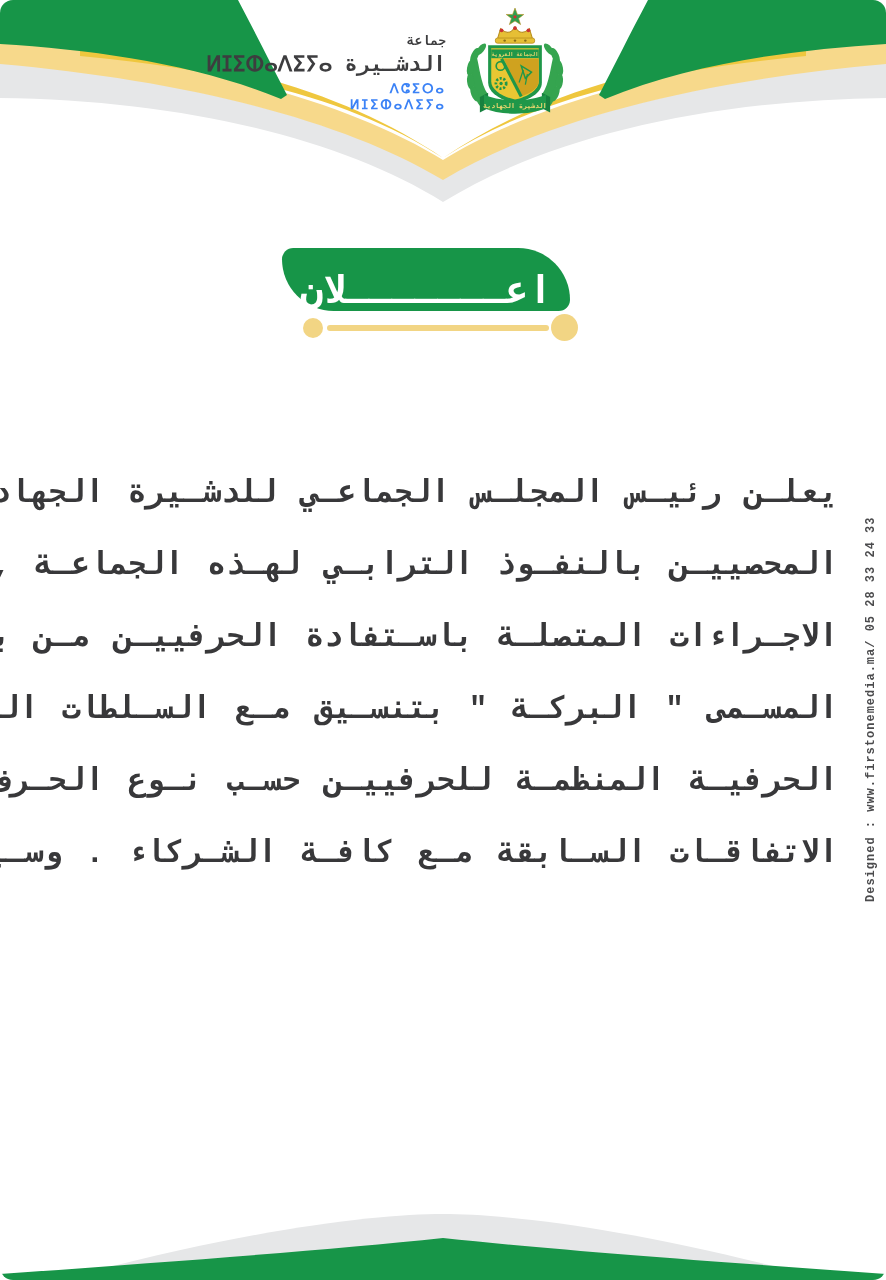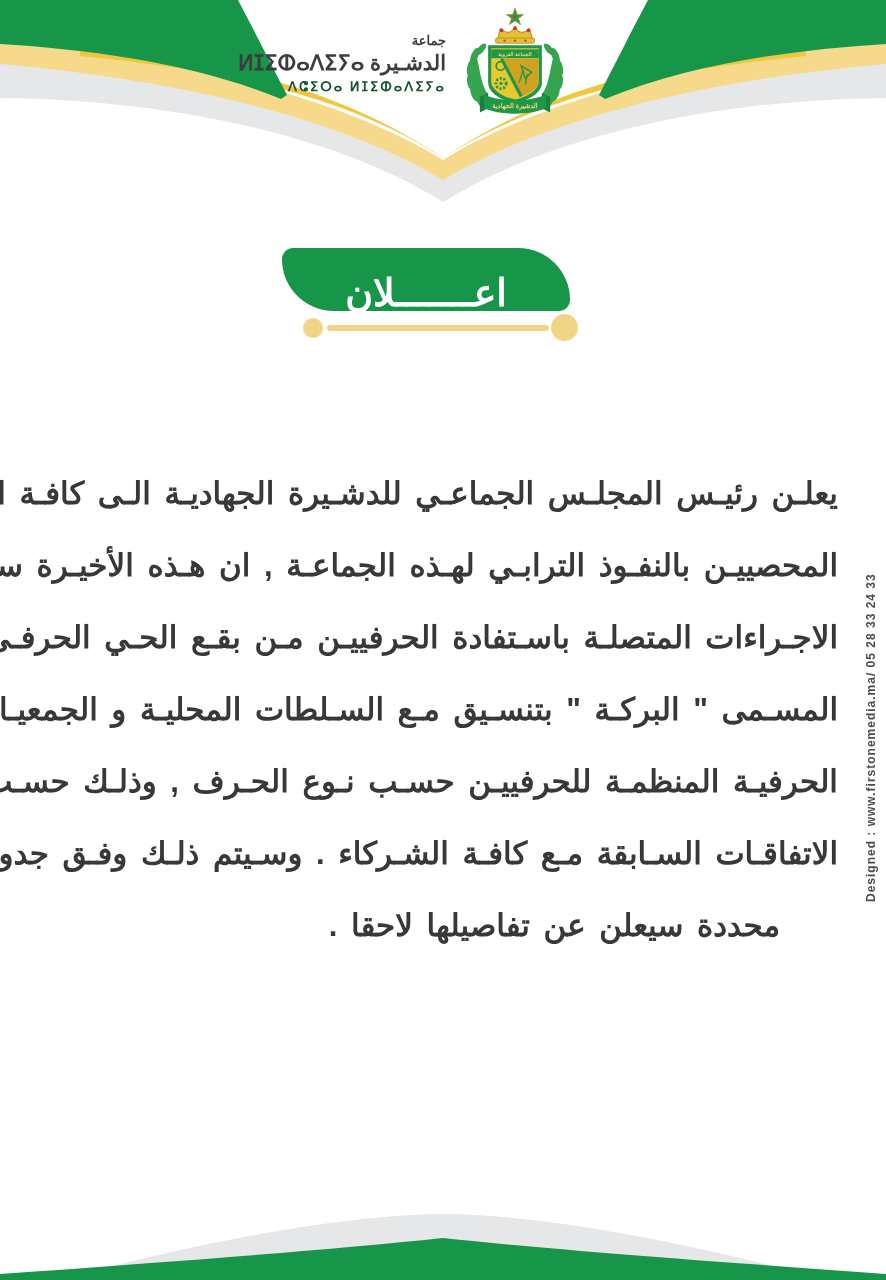--- a/index.html
+++ b/index.html
@@ -1,31 +1,32 @@
 <!DOCTYPE html>
 <html lang="ar"><head>
 <meta charset="utf-8">
 <style>
   * { margin:0; padding:0; box-sizing:border-box; }
   html,body { background:#fff; }
   .page {
     position:relative; width:886px; height:1280px; margin:0 auto;
     background:#ffffff; overflow:hidden;
-    font-family:Liberation Sans, sans-serif;
+    font-family:Liberation Mono, monospace;
+    border-radius:13px;
   }
   
   .header-svg { position:absolute; top:0; left:0; }
   
   .org-block {
     position:absolute; top:33px; left:288px; width:158px;
     direction:rtl; text-align:right; color:#3d3d3f;
   }
   .org-small   { font-size:13px; font-weight:700; letter-spacing:1px; margin-left:4px;}
   .org-name    { font-size:21px; font-weight:700; margin-top:3px; white-space:nowrap; }
-  .org-tif     { font-size:13px; font-weight:700; letter-spacing:2px; margin-top:4px; direction:ltr; text-align:right; color:#14532d;}
+  .org-tif     { font-size:13px; font-weight:700; letter-spacing:2px; margin-top:4px; direction:ltr; text-align:right; color:#3b82f6;}
   
   .crest { position:absolute; top:6px; left:453px; }
   
   .announce {
     position:absolute; top:248px; left:282px; width:288px; height:63px;
     background:#179548; border-radius:14px 64px 14px 64px;
     display:flex; align-items:center; justify-content:center;
   }
   .announce-title {
     color:#ffffff; font-size:38px; font-weight:700; letter-spacing:1px;
@@ -164,21 +165,20 @@
   <div class="underline-dot-left"></div>
   <div class="underline-dot-right"></div>
 
   <div class="body-text">
     <div class="body-line">يعلـن رئيـس المجلـس الجماعـي للدشـيرة الجهاديـة الـى كافـة الحرفييـن</div>
     <div class="body-line">المحصييـن بالنفـوذ الترابـي لهـذه الجماعـة , ان هـذه الأخيـرة سـتقدم علـى</div>
     <div class="body-line">الاجـراءات المتصلـة باسـتفادة  الحرفييـن مـن بقـع الحـي الحرفـي</div>
     <div class="body-line">المسـمى " البركـة "  بتنسـيق مـع السـلطات المحليـة و الجمعيـات</div>
     <div class="body-line">الحرفيـة المنظمـة للحرفييـن حسـب نـوع الحـرف , وذلـك حسـب</div>
     <div class="body-line">الاتفاقـات السـابقة مـع كافـة الشـركاء . وسـيتم ذلـك وفـق جدولـة</div>
-    <div class="body-line last">محددة سيعلن عن تفاصيلها لاحقا .</div>
   </div>
 
   <div class="credit">Designed : www.firstonemedia.ma/ 05 28 33 24 33</div>
 
   <svg class="footer-svg" width="886" height="80" viewBox="0 0 886 80">
     <path d="M60,80 C250,28 380,14 443,14 C506,14 636,28 826,80 Z" fill="#e6e7e8"></path>
     <path d="M0,80 L0,74 C180,61 330,50 443,38 C556,50 706,61 886,74 L886,80 Z" fill="#179548"></path>
   </svg>
 
 </div>

